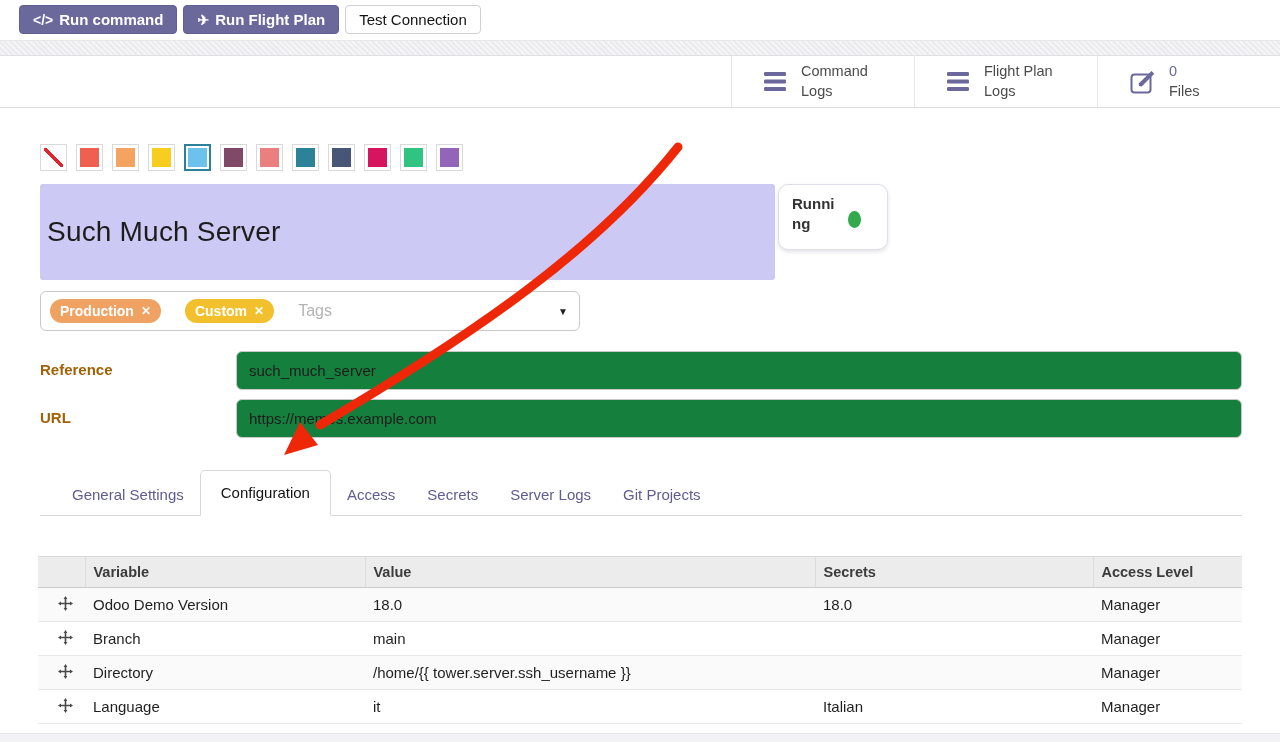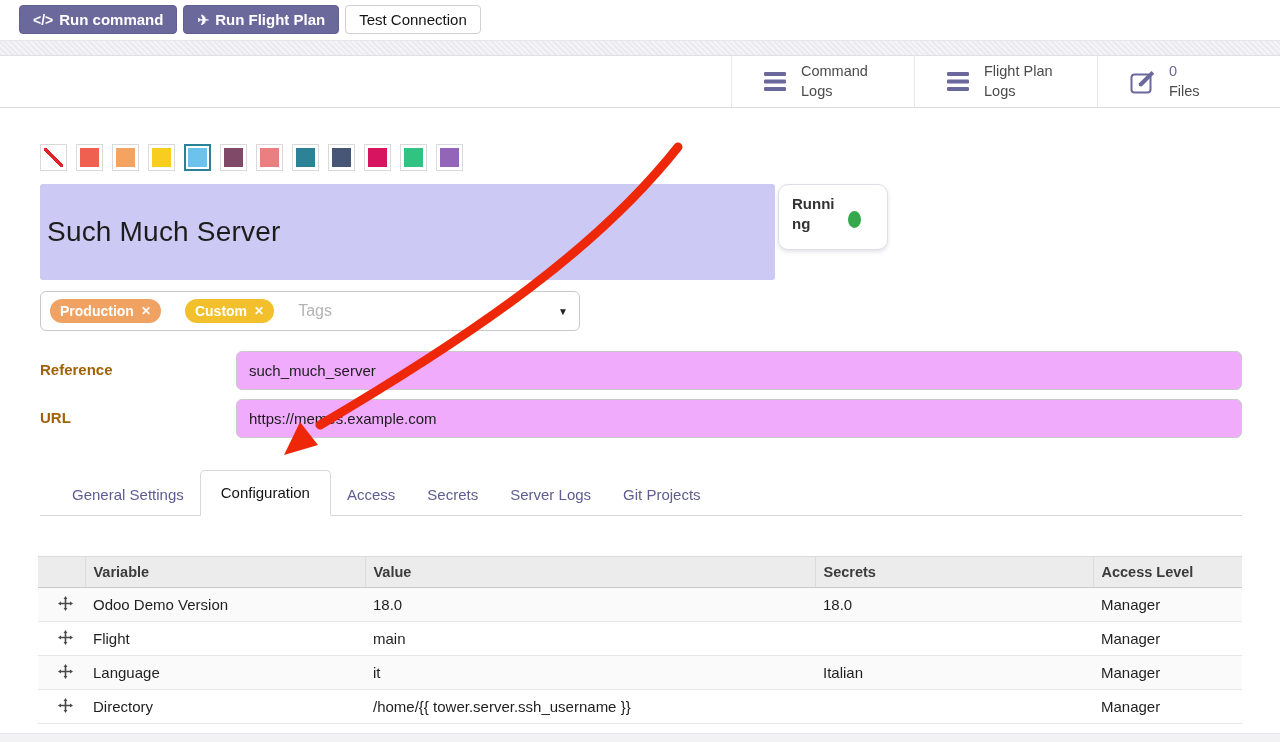--- a/index.html
+++ b/index.html
@@ -57,21 +57,21 @@
          display:inline-flex; align-items:center; gap:7px; padding:0 10px; white-space:nowrap; }
   .tag-x { font-size:12px; cursor:pointer; opacity:.95; }
   .tags-placeholder { color:#b3b3b3; font-size:16px; }
   .tags-caret { margin-left:auto; font-size:10px; color:#222; cursor:pointer; }
 
   
   .fields { margin-top:20px; }
   .field-row { display:flex; margin-bottom:9px; }
   .field-label { width:196px; font-weight:700; font-size:15px; color:#a16207; padding-top:10px; }
   .field-input { flex:1; height:39px; border:1px solid #c9c9c9; border-radius:6px; padding:0 12px;
-                 font-size:15px; color:#1c1c1c; font-family:"Liberation Sans", sans-serif; background:#f0abfc; outline:none; }
+                 font-size:15px; color:#1c1c1c; font-family:"Liberation Sans", sans-serif; background:#15803d; outline:none; }
 
   
   .tabs { margin-top:32px; display:flex; align-items:flex-end; padding-left:16px; border-bottom:1px solid #d8d8d8; }
   .tab { padding:10px 16px 12px; font-size:15px; color:#5f5c91; font-weight:500; cursor:pointer; white-space:nowrap; }
   .tab.active { background:#fff; border:1px solid #d8d8d8; border-bottom-color:#fff; margin-bottom:-1px;
                 border-radius:5px 5px 0 0; color:#141414; padding:13px 20px 14px; }
 
   
   table.config { margin-top:40px; margin-left:-2px; width:1204px; border-collapse:collapse;
                  table-layout:fixed; font-size:15px; }
@@ -265,55 +265,55 @@
         <tr>
           <td class="handle-cell">
   <svg width="15" height="15" viewBox="0 0 15 15">
     <path d="M7.5 2 L7.5 13 M2 7.5 L13 7.5" stroke="#4a4a4a" stroke-width="1.6"></path>
     <polygon points="7.5,0 5.6,3 9.4,3" fill="#4a4a4a"></polygon>
     <polygon points="7.5,15 5.6,12 9.4,12" fill="#4a4a4a"></polygon>
     <polygon points="0,7.5 3,5.6 3,9.4" fill="#4a4a4a"></polygon>
     <polygon points="15,7.5 12,5.6 12,9.4" fill="#4a4a4a"></polygon>
   </svg>
 </td>
-          <td>Flight</td>
+          <td>Branch</td>
           <td>main</td>
+          <td></td>
+          <td>Manager</td>
+        </tr>
+        <tr>
+          <td class="handle-cell">
+  <svg width="15" height="15" viewBox="0 0 15 15">
+    <path d="M7.5 2 L7.5 13 M2 7.5 L13 7.5" stroke="#4a4a4a" stroke-width="1.6"></path>
+    <polygon points="7.5,0 5.6,3 9.4,3" fill="#4a4a4a"></polygon>
+    <polygon points="7.5,15 5.6,12 9.4,12" fill="#4a4a4a"></polygon>
+    <polygon points="0,7.5 3,5.6 3,9.4" fill="#4a4a4a"></polygon>
+    <polygon points="15,7.5 12,5.6 12,9.4" fill="#4a4a4a"></polygon>
+  </svg>
+</td>
+          <td>Directory</td>
+          <td>/home/{{ tower.server.ssh_username }}</td>
           <td></td>
           <td>Manager</td>
         </tr>
         <tr>
           <td class="handle-cell">
   <svg width="15" height="15" viewBox="0 0 15 15">
     <path d="M7.5 2 L7.5 13 M2 7.5 L13 7.5" stroke="#4a4a4a" stroke-width="1.6"></path>
     <polygon points="7.5,0 5.6,3 9.4,3" fill="#4a4a4a"></polygon>
     <polygon points="7.5,15 5.6,12 9.4,12" fill="#4a4a4a"></polygon>
     <polygon points="0,7.5 3,5.6 3,9.4" fill="#4a4a4a"></polygon>
     <polygon points="15,7.5 12,5.6 12,9.4" fill="#4a4a4a"></polygon>
   </svg>
 </td>
           <td>Language</td>
           <td>it</td>
           <td>Italian</td>
           <td>Manager</td>
         </tr>
-        <tr>
-          <td class="handle-cell">
-  <svg width="15" height="15" viewBox="0 0 15 15">
-    <path d="M7.5 2 L7.5 13 M2 7.5 L13 7.5" stroke="#4a4a4a" stroke-width="1.6"></path>
-    <polygon points="7.5,0 5.6,3 9.4,3" fill="#4a4a4a"></polygon>
-    <polygon points="7.5,15 5.6,12 9.4,12" fill="#4a4a4a"></polygon>
-    <polygon points="0,7.5 3,5.6 3,9.4" fill="#4a4a4a"></polygon>
-    <polygon points="15,7.5 12,5.6 12,9.4" fill="#4a4a4a"></polygon>
-  </svg>
-</td>
-          <td>Directory</td>
-          <td>/home/{{ tower.server.ssh_username }}</td>
-          <td></td>
-          <td>Manager</td>
-        </tr>
         <tr class="addline-row">
           <td colspan="5"><span class="addline-link">Add a line</span></td>
         </tr>
       </tbody>
   </table>
 
 </div>
 
 <svg class="arrow-overlay" viewBox="0 0 1280 742">
   <path id="arrow-path" d="M 678 147 C 598 248 478 332 320 425" fill="none" stroke="#EE2708" stroke-width="9" stroke-linecap="round"></path>

